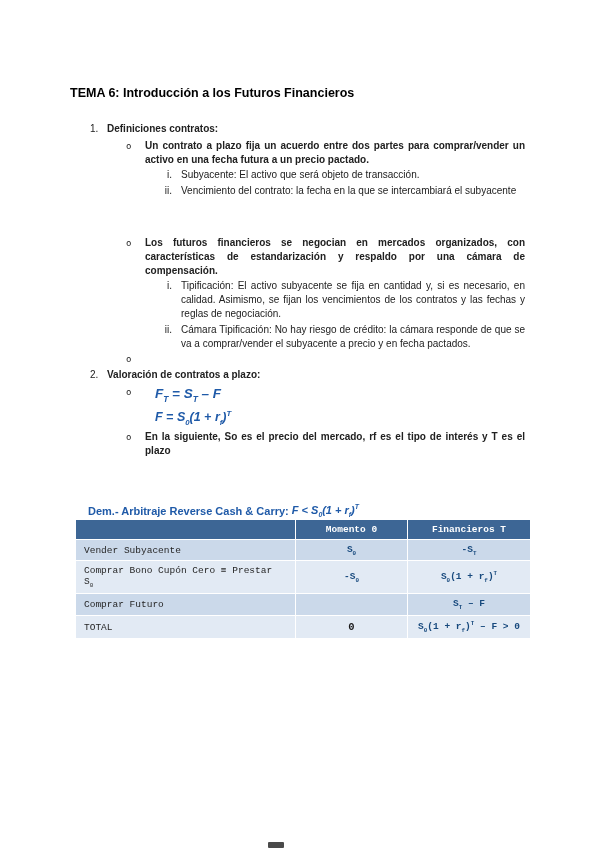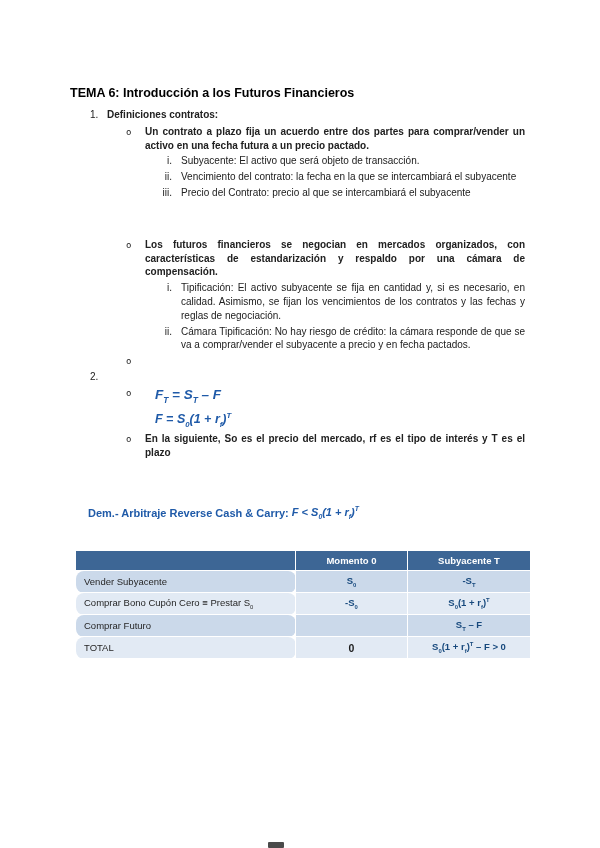--- a/index.html
+++ b/index.html
@@ -2,21 +2,21 @@
 <html><head>
 <meta charset="utf-8">
 <style>
   * { margin:0; padding:0; box-sizing:border-box; }
   html,body { background:#ffffff; }
   .page {
     width:600px; height:848px; background:#ffffff; position:relative;
     font-family:"Liberation Sans", sans-serif; color:#212121;
     padding:86px 75px 0 70px; overflow:hidden;
   }
-  .title { font-size:12.5px; font-weight:bold; color:#000; margin-bottom:8px; }
+  .title { font-size:12.5px; font-weight:bold; color:#000; margin-bottom:22px; }
 
   .num-item { display:flex; margin-left:20px; margin-bottom:3px; font-size:10px; line-height:1.38; }
   .num { width:17px; flex:none; }
   .num-heading { font-weight:bold; }
 
   .bullet { display:flex; margin-left:56px; margin-bottom:2px; font-size:10px; line-height:1.38; }
   .b-marker { width:19px; flex:none; font-family:"DejaVu Sans Mono", monospace; font-size:9px; padding-top:1px; }
   .b-text { flex:1; text-align:justify;font-weight:bold; }
 
   .roman { display:flex; margin-left:86px; margin-bottom:2px; font-size:10px; line-height:1.38; }
@@ -29,27 +29,27 @@
   .val-text { width:292px; text-align:justify; }
   .formulas { flex:1; padding-left:10px; color:#1F5AA8; font-weight:bold; font-style:italic; }
   .formula-1 { font-size:13.5px; margin-top:0; white-space:nowrap; }
   .formula-2 { font-size:12.5px; margin-top:4px; white-space:nowrap; }
   sub { font-size:0.62em; }
   sup { font-size:0.62em; }
 
   .dem-heading { margin-left:18px; margin-top:46px; font-size:11px; font-weight:bold; color:#1F5AA8; }
   .dem-formula { font-style:italic; }
 
-  .arb-table { margin-left:5px; margin-top:30px; border-collapse:collapse; width:455px; font-size:9.5px; table-layout:fixed; }
+  .arb-table { margin-left:5px; border-collapse:collapse; width:455px; font-size:9.5px; table-layout:fixed;font-family:Liberation Mono, monospace; }
   .arb-table th, .arb-table td { border:1.5px solid #ffffff; padding:4px 8px; vertical-align:middle; }
   .arb-table thead th { background:#3D6695; color:#ffffff; font-weight:bold; text-align:center; font-size:9.5px; }
   .arb-table col.c1 { width:220px; }
   .arb-table col.c2 { width:112px; }
   .arb-table col.c3 { width:123px; }
-  td.lbl { color:#262626; text-align:left;border-radius:8px; }
+  td.lbl { color:#262626; text-align:left; }
   td.val { color:#17497D; font-weight:bold; text-align:center; }
   tr.band-a td { background:#CBD9EA; }
   tr.band-b td { background:#E2EAF4; }
   td.total-zero { color:#1a1a1a; font-size:10.5px; }
 
   .footer-artifact { position:absolute; left:268px; top:842px; width:16px; height:6px; background:#4a4a4a; border-radius:1px; }
 </style>
 </head>
 <body>
 
@@ -68,24 +68,20 @@
   </div>
 
   <div class="roman">
     <span class="r-num">i.</span>
     <div class="r-text">Subyacente: El activo que será objeto de transacción.</div>
   </div>
   <div class="roman">
     <span class="r-num">ii.</span>
     <div class="r-text">Vencimiento del contrato: la fecha en la que se intercambiará el subyacente</div>
   </div>
-  <div class="roman">
-    <span class="r-num">iii.</span>
-    <div class="r-text">Precio del Contrato: precio al que se intercambiará el subyacente</div>
-  </div>
 
   <div class="bullet gap-lg">
     <span class="b-marker">o</span>
     <div class="b-text">Los futuros financieros se negocian en mercados organizados, con características de estandarización y respaldo por una cámara de compensación.</div>
   </div>
 
   <div class="roman">
     <span class="r-num">i.</span>
     <div class="r-text">Tipificación: El activo subyacente se fija en cantidad y, si es necesario, en calidad. Asimismo, se fijan los vencimientos de los contratos y las fechas y reglas de negociación.</div>
   </div>
@@ -94,20 +90,21 @@
     <div class="r-text">Cámara Tipificación: No hay riesgo de crédito: la cámara responde de que se va a comprar/vender el subyacente a precio y en fecha pactados.</div>
   </div>
 
   <div class="bullet">
     <span class="b-marker">o</span>
     <div class="b-text"></div>
   </div>
 
   <div class="num-item">
     <span class="num">2.</span>
+    <span class="num-heading">Valoración de contratos a plazo:</span>
   </div>
 
   <div class="val-row">
     <span class="b-marker">o</span>
     <div class="formulas">
       <div class="formula-1">F<sub>T</sub> = S<sub>T</sub> – F</div>
       <div class="formula-2">F = S<sub>0</sub>(1 + r<sub>f</sub>)<sup>T</sup></div>
     </div>
   </div>
 
@@ -123,21 +120,21 @@
   <table class="arb-table">
     <colgroup>
         <col class="c1">
         <col class="c2">
         <col class="c3">
       </colgroup>
     <thead>
       <tr>
         <th></th>
         <th>Momento 0</th>
-        <th>Subyacente T</th>
+        <th>Financieros T</th>
       </tr>
     </thead>
     <tbody>
       <tr class="band-a">
         <td class="lbl">Vender Subyacente</td>
         <td class="val">S<sub>0</sub></td>
         <td class="val">-S<sub>T</sub></td>
       </tr>
       <tr class="band-b">
         <td class="lbl">Comprar Bono Cupón Cero ≡ Prestar S<sub>0</sub></td>

